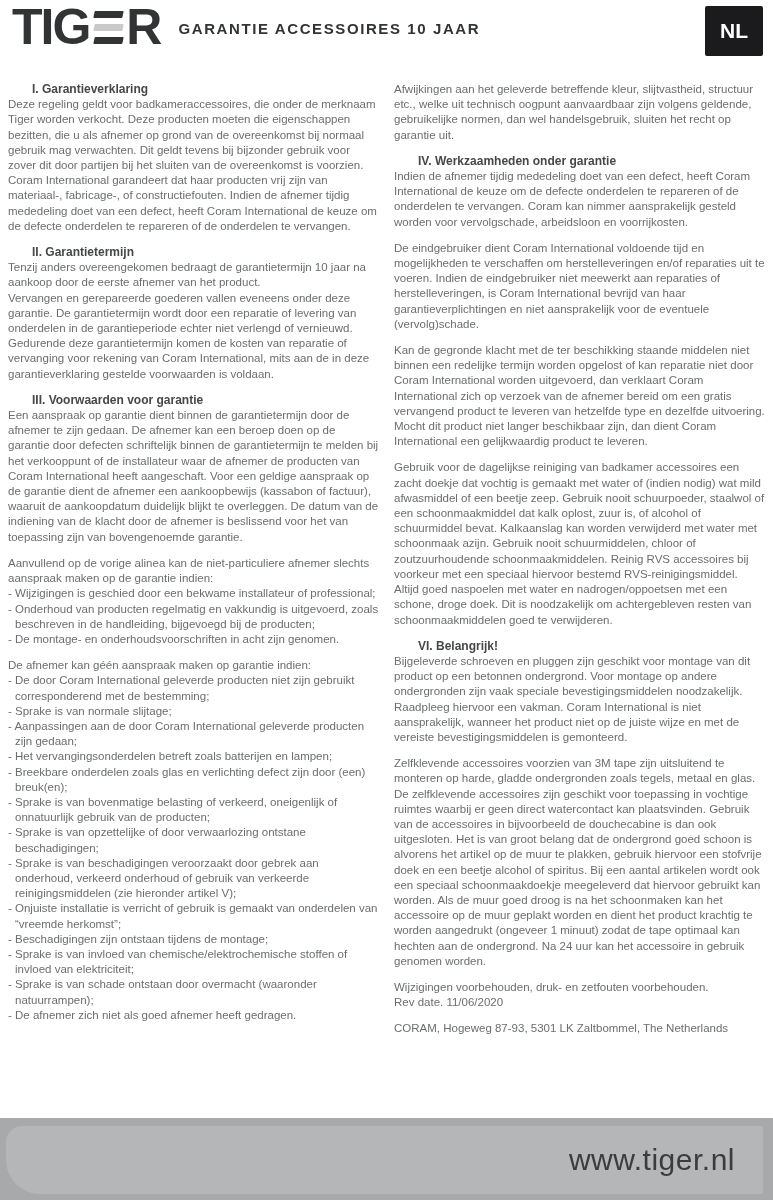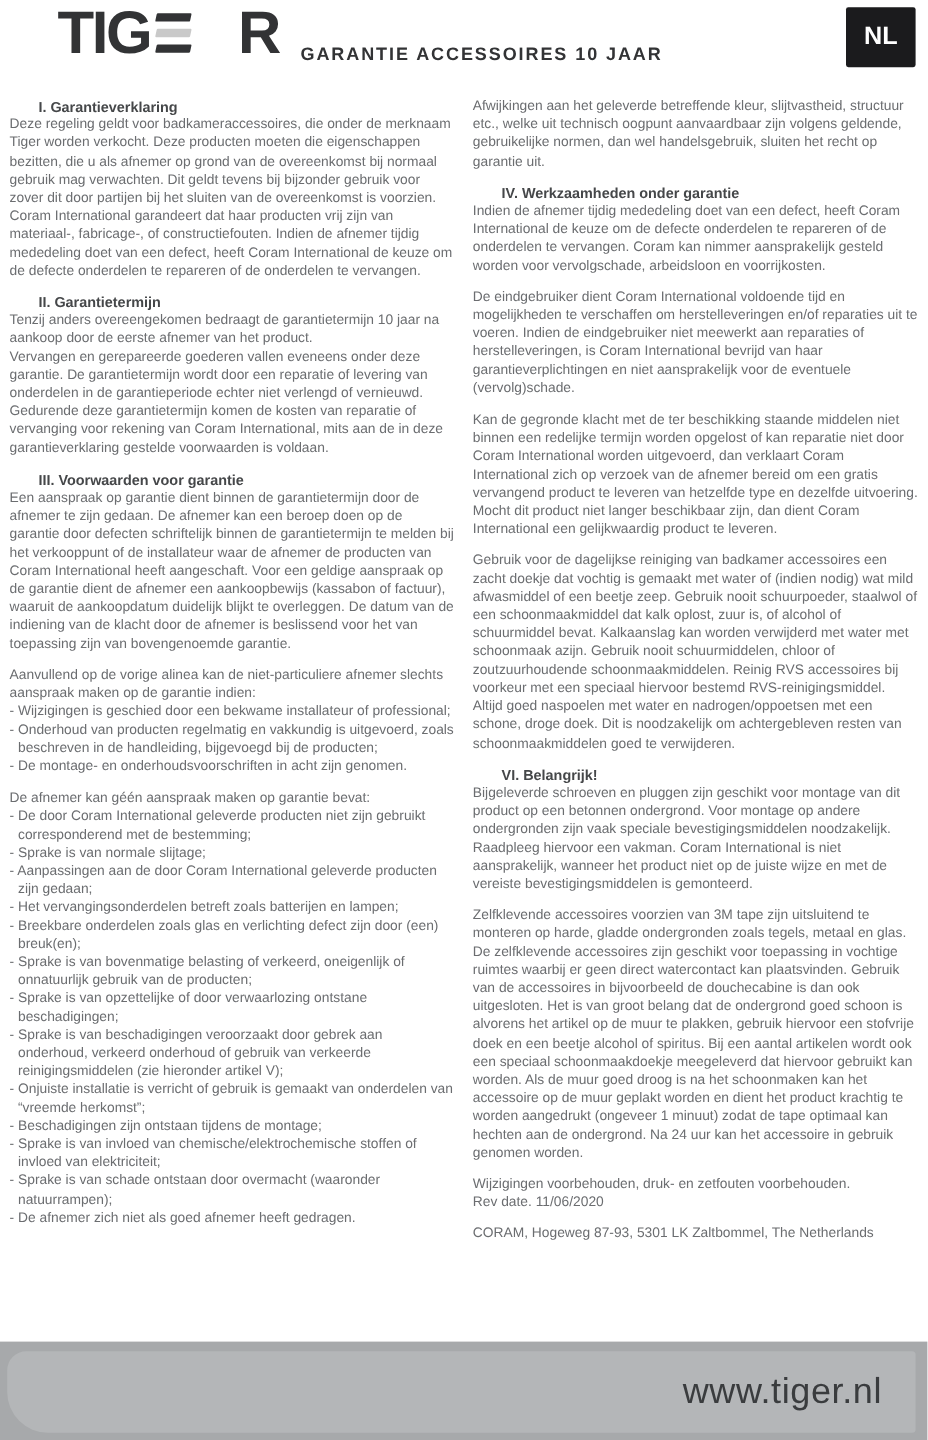--- a/index.html
+++ b/index.html
@@ -16,29 +16,28 @@
   body{
     width:773px;height:1200px;position:relative;background:#ffffff;
     font-family:"Liberation Sans", sans-serif;overflow:hidden;
   }
   
   .header{display:flex;align-items:flex-start;padding:8px 10px 0 12px;height:58px;box-sizing:border-box;}
   .logo{display:flex;align-items:flex-start;height:40px;}
   .logo .txt{
     font-size:50px;line-height:38px;font-weight:bold;letter-spacing:-2px;
     color:var(--ink-dark);
-    margin-left:36px;
   }
   .logo-e{display:inline-flex;flex-direction:column;justify-content:space-between;
     height:33px;width:29px;margin:3px 3px 0 5px;}
   .logo-e .bar{height:7px;width:100%;background:var(--ink-dark);transform:skewX(-12deg);border-radius:1px;}
   .logo-e .bar.mid{background:var(--logo-gray-bar);}
   .title{
     font-size:15px;font-weight:bold;letter-spacing:1.6px;color:var(--ink-dark);
-    margin-left:18px;margin-top:29px;white-space:nowrap;
+    margin-left:18px;margin-top:12px;white-space:nowrap;
   }
   .badge{
     margin-left:auto;width:58px;height:50px;background:var(--badge-bg);color:#ffffff;
     font-weight:bold;font-size:21px;display:flex;align-items:center;justify-content:center;
     border-radius:2px;margin-top:-2px;
   }
   
   .columns{display:flex;gap:15px;padding:0 8px;margin-top:24px;}
   .col{width:371px;font-size:11.5px;line-height:15.2px;color:var(--body-text);text-align:left;}
   .col p{margin:0;}
@@ -84,21 +83,21 @@
       <h3>III. Voorwaarden voor garantie</h3>
       <p>Een aanspraak op garantie dient binnen de garantietermijn door de afnemer te zijn gedaan. De afnemer kan een beroep doen op de garantie door defecten schriftelijk binnen de garantietermijn te melden bij het verkooppunt of de installateur waar de afnemer de producten van Coram International heeft aangeschaft. Voor een geldige aanspraak op de garantie dient de afnemer een aankoopbewijs (kassabon of factuur), waaruit de aankoopdatum duidelijk blijkt te overleggen. De datum van de indiening van de klacht door de afnemer is beslissend voor het van toepassing zijn van bovengenoemde garantie.</p>
       <div class="spacer"></div>
       <p>Aanvullend op de vorige alinea kan de niet-particuliere afnemer slechts aanspraak maken op de garantie indien:</p>
       <div class="blist">
         <div class="li">- Wijzigingen is geschied door een bekwame installateur of professional;</div>
         <div class="li">- Onderhoud van producten regelmatig en vakkundig is uitgevoerd, zoals beschreven in de handleiding, bijgevoegd bij de producten;</div>
         <div class="li">- De montage- en onderhoudsvoorschriften in acht zijn genomen.</div>
       </div>
       <div class="spacer"></div>
-      <p>De afnemer kan géén aanspraak maken op garantie bevat:</p>
+      <p>De afnemer kan géén aanspraak maken op garantie indien:</p>
       <div class="blist">
         <div class="li">- De door Coram International geleverde producten niet zijn gebruikt corresponderend met de bestemming;</div>
         <div class="li">- Sprake is van normale slijtage;</div>
         <div class="li">- Aanpassingen aan de door Coram International geleverde producten zijn gedaan;</div>
         <div class="li">- Het vervangingsonderdelen betreft zoals batterijen en lampen;</div>
         <div class="li">- Breekbare onderdelen zoals glas en verlichting defect zijn door (een) breuk(en);</div>
         <div class="li">- Sprake is van bovenmatige belasting of verkeerd, oneigenlijk of onnatuurlijk gebruik van de producten;</div>
         <div class="li">- Sprake is van opzettelijke of door verwaarlozing ontstane beschadigingen;</div>
         <div class="li">- Sprake is van beschadigingen veroorzaakt door gebrek aan onderhoud, verkeerd onderhoud of gebruik van verkeerde reinigingsmiddelen (zie hieronder artikel V);</div>
         <div class="li">- Onjuiste installatie is verricht of gebruik is gemaakt van onderdelen van “vreemde herkomst”;</div>

